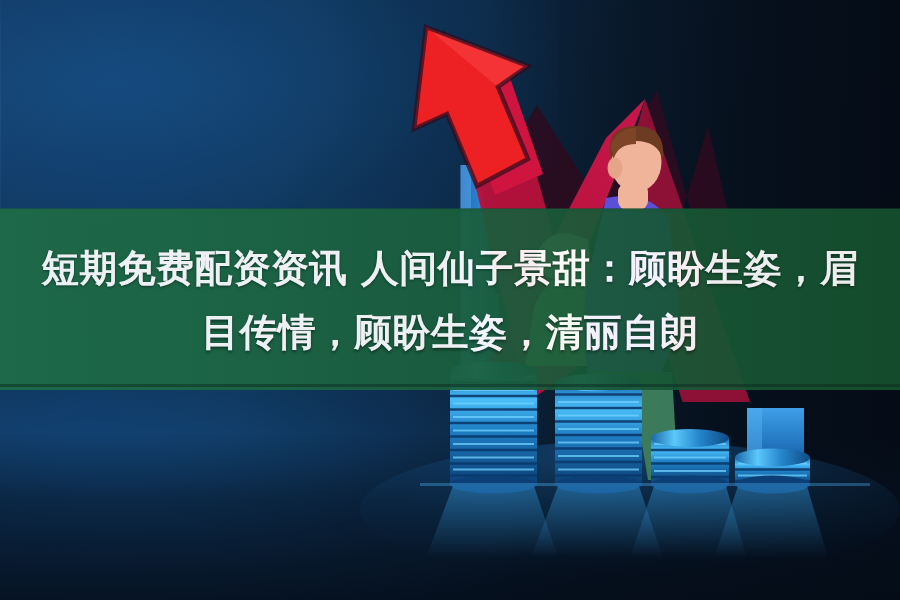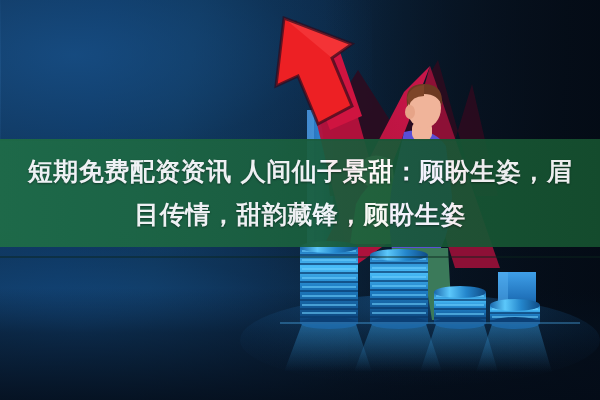--- a/index.html
+++ b/index.html
@@ -41,21 +41,21 @@
   .bg-floor{
     position:absolute;left:0;right:0;bottom:0;height:28%;
     background:linear-gradient(180deg,rgba(6,18,34,.0) 0%,rgba(5,16,30,.55) 40%,rgba(4,12,24,.85) 100%);
   }
 
   
   .graphic{position:absolute;left:0;top:0;width:600px;height:400px;}
 
   
   .banner{
-    position:absolute;left:0;top:139px;width:600px;height:108px;
+    position:absolute;left:0;top:139px;width:600px;height:121px;
     background:linear-gradient(90deg,#1f6d47 0%,#1d6844 22%,#1b6140 45%,#185836 70%,#16502f 100%);
     opacity:.93;
     display:flex;align-items:center;justify-content:center;
   }
   .banner-edge-top{position:absolute;left:0;top:139px;width:600px;height:2px;background:rgba(10,38,28,.45);}
   .banner-edge-bot{position:absolute;left:0;top:256px;width:600px;height:2px;background:rgba(10,38,28,.45);}
 
   .headline{
     position:relative;
     width:560px;
@@ -257,18 +257,18 @@
       <path d="M436,324 L484,324 L498,372 L420,372 Z" fill="url(#beamGrad)"></path>
       <path d="M492,324 L538,324 L552,372 L476,372 Z" fill="url(#beamGrad)"></path>
     </g>
     <rect x="280" y="322" width="300" height="2" fill="#4fb5f5" opacity=".35"></rect>
   </svg>
 
   <div class="banner-edge-top"></div>
   <div class="banner">
     <div class="headline">
       <span class="l1">短期免费配资资讯 人间仙子景甜：顾盼生姿，眉</span>
-      <span class="l2">目传情，甜韵藏锋，顾盼生姿</span>
+      <span class="l2">目传情，顾盼生姿，清丽自朗</span>
     </div>
   </div>
   <div class="banner-edge-bot"></div>
 
 </div>
 
 </body></html>

